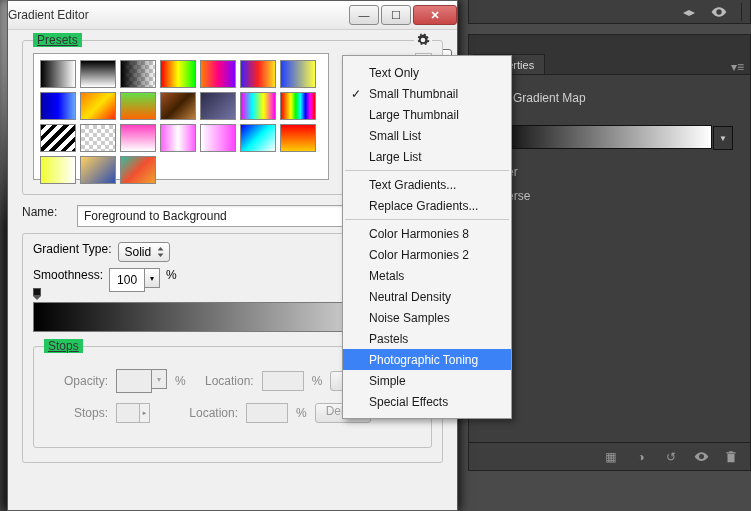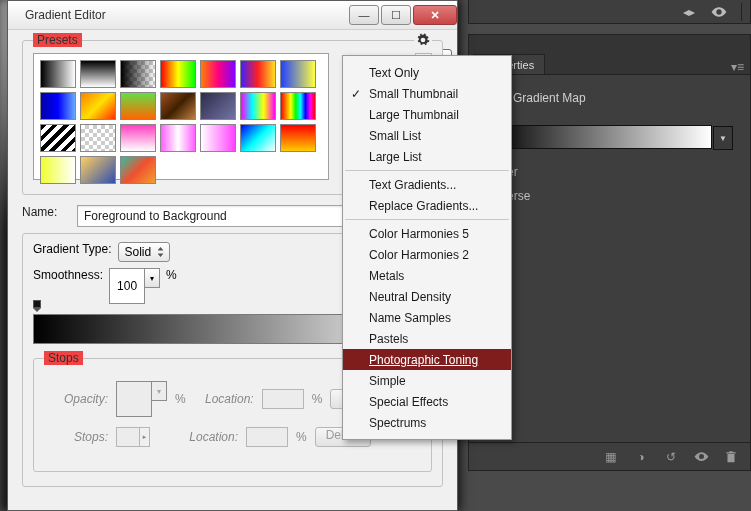--- a/index.html
+++ b/index.html
@@ -4,58 +4,58 @@
 <style>
 * { margin:0; padding:0; box-sizing:border-box; font-family:"Segoe UI",Tahoma,sans-serif; font-size:12px; }
 body { width:751px; height:511px; background:#4a4a4a; overflow:hidden; position:relative; }
 
 
 .bg-img { position:absolute; top:0; left:0; width:460px; height:511px; background:radial-gradient(ellipse at 10% 5%, #ddd 0%, #888 15%, #222 30%), radial-gradient(ellipse at 80% 90%, #aaa 0%, #555 20%, #111 40%), #303030; filter:blur(4px); }
 
 
 .dialog { position:absolute; left:7px; top:0; width:451px; height:511px; background:#f0f0f0; border:1px solid #5a5a5a; box-shadow:0 0 12px rgba(0,0,0,.5); }
 .titlebar { height:29px; display:flex; align-items:center; background:linear-gradient(#fff,#e8e8e8); border-bottom:1px solid #d0d0d0; }
-.titlebar .title { padding-left:17px; color:#333; flex:1; }
+.titlebar .title { padding-left:0; color:#333; flex:1; }
 .winbtns { display:flex; gap:0; padding-right:0; }
 .winbtn { width:30px; height:20px; border:1px solid #8a8a8a; border-radius:3px; margin-left:2px; display:flex; align-items:center; justify-content:center; font-size:11px; background:linear-gradient(#f7f7f7,#dcdcdc); color:#333; }
 .winbtn.close { width:44px; background:linear-gradient(#e07a7a,#c84545); color:#fff; border-color:#9a3a3a; font-weight:bold; }
 .dlg-body { padding:10px 14px; }
 
 
 .fs { border:1px solid #c2c2c2; border-radius:3px; padding:12px 10px 14px 10px; margin-bottom:10px; position:relative; background:#f0f0f0; }
-.fs .legend { position:absolute; top:-8px; left:10px; background:#ef4444; padding:0 4px; color:#333; }
+.fs .legend { position:absolute; top:-8px; left:10px; background:#22c55e; padding:0 4px; color:#333;text-decoration:underline; }
 .presets-top { position:absolute; top:-8px; right:10px; display:flex; align-items:center; gap:4px; background:#f0f0f0; padding:0 2px; }
 .gear { width:14px; height:14px; position:relative; }
 .gear svg { width:14px; height:14px; }
 .presets-grid { border:1px solid #9f9f9f; background:#fff; width:296px; height:127px; display:flex; flex-wrap:wrap; gap:0; align-content:flex-start; padding:4px; }
 .swatch { width:36px; height:28px; border:1px solid #888; margin:2px; }
 .scroll-gutter { position:absolute; right:10px; top:12px; width:17px; height:127px; background:#e9e9e9; border:1px solid #bcbcbc; display:flex; flex-direction:column; }
 .scroll-btn { height:17px; background:linear-gradient(#f6f6f6,#ddd); border-bottom:1px solid #bcbcbc; display:flex; align-items:center; justify-content:center; font-size:9px; color:#555; }
 .scroll-btn.last{ border-top:1px solid #bcbcbc; border-bottom:none; }
 .scroll-thumb { flex:1; background:linear-gradient(#eaeaea,#d2d2d2); border-radius:2px; margin:2px; }
 
 .row { display:flex; align-items:flex-start; margin:6px 0; }
 .lbl { width:55px; text-align:left; color:#222; }
 .name-input { flex:1; height:22px; border:1px solid #a4a4a4; background:#fff; padding:0 6px; color:#222; box-shadow:inset 0 1px 2px rgba(0,0,0,.1);}
 .select { height:20px; border:1px solid #8c8c8c; background:linear-gradient(#fff,#e6e6e6); border-radius:3px; padding:0 16px 0 6px; position:relative; min-width:52px; display:inline-flex; align-items:center; }
 .select::after { content:""; position:absolute; right:5px; top:4px; width:6px; height:10px; background:linear-gradient(#555,#555); clip-path:polygon(0 35%,100% 35%,50% 0,0 35%,0 65%,100% 65%,50% 100%,0 65%); }
 .spin { display:inline-flex; }
-.spin input { width:36px; height:36px; border:1px solid #8c8c8c; text-align:center; background:#fff; }
+.spin input { width:36px; height:24px; border:1px solid #8c8c8c; text-align:center; background:#fff; }
 .spin .btn { width:15px; height:20px; border:1px solid #8c8c8c; border-left:none; background:linear-gradient(#fff,#e3e3e3); font-size:8px; display:flex; align-items:center; justify-content:center; }
 
 
 .gradbar-wrap { position:relative; margin:10px 0 14px 0; }
 .marker-top { position:absolute; top:-14px; left:0; width:12px; height:12px; display:flex; flex-direction:column; align-items:center; }
 .marker-top .sq { width:8px; height:8px; border:1px solid #555; background:#111; }
 .marker-top .tri { width:0;height:0;border-left:4px solid transparent;border-right:4px solid transparent;border-top:4px solid #555; }
 .gradbar { height:30px; border:1px solid #7a7a7a; background:linear-gradient(90deg,#000,#fff); }
 
 
 .stops-row { display:flex; align-items:center; gap:8px; margin:10px 4px; }
-.stops-row .lab { color:#888; width:60px; text-align:right;font-style:italic; }
+.stops-row .lab { color:#888; width:60px; text-align:right; }
 .dis { background:#ececec !important; color:#a5a5a5; }
 .smallin { width:42px; height:20px; border:1px solid #b6b6b6; }
 .btn-del { height:20px; padding:0 10px; border:1px solid #b6b6b6; background:linear-gradient(#f6f6f6,#e2e2e2); color:#9c9c9c; border-radius:3px; }
 .colorwell { width:34px; height:20px; border:1px solid #b6b6b6; display:inline-flex; }
 .colorwell .c { flex:1; background:#ddd; }
 .colorwell .a { width:10px; border-left:1px solid #b6b6b6; display:flex; align-items:center; justify-content:center; font-size:7px; color:#888;}
 
 
 .darkpanel { position:absolute; background:#3e3e3e; color:#cfcfcf; border:1px solid #222; }
 .pan-top { left:468px; top:0; width:283px; height:24px; border-top:none; display:flex; align-items:center; justify-content:flex-end; padding-right:8px; gap:14px; }
@@ -74,21 +74,21 @@
 .chkrow { display:flex; align-items:center; gap:8px; margin:10px 0; color:#bbb; }
 .chkrow .box { width:12px; height:12px; border:1px solid #777; background:#333; }
 .pan-foot { margin-top:auto; height:28px; border-top:1px solid #222; display:flex; align-items:center; justify-content:flex-end; gap:12px; padding-right:10px; }
 .pan-foot .ic { width:18px; height:18px; display:flex; align-items:center; justify-content:center; color:#999; }
 
 
 .ctxmenu { position:absolute; left:342px; top:55px; width:170px; background:#f4f4f4; border:1px solid #9a9a9a; box-shadow:3px 3px 6px rgba(0,0,0,.35); padding:6px 0; }
 .ctxmenu .item { height:21px; display:flex; align-items:center; padding-left:26px; padding-right:12px; color:#1a1a1a; position:relative; }
 .ctxmenu .item .check { position:absolute; left:8px; font-size:12px; }
 .ctxmenu .sep { height:1px; background:#c8c8c8; margin:3px 2px; }
-.ctxmenu .item.highlight { background:#7f1d1d; color:#fff;text-decoration:underline; }
+.ctxmenu .item.highlight { background:#3b82f6; color:#fff; }
 
 
 .okbtn { position:absolute; left:370px; top:48px; width:74px; height:22px; border:1px solid #707070; border-radius:3px; background:linear-gradient(#fff,#e6e6e6); display:flex; align-items:center; justify-content:center; }
 
 
 .g1{background:linear-gradient(90deg,#000,#fff);} 
 .g2{background:linear-gradient(180deg,#000,#fff);} 
 .g3t{background-image:linear-gradient(90deg,#000,transparent),repeating-conic-gradient(#ccc 0 25%,#fff 0 50%);background-size:100% 100%,8px 8px;}
 .g4{background:linear-gradient(90deg,#f00,#ff0,#0f0);} 
 .g5{background:linear-gradient(90deg,#ff8000,#ff0080,#8000ff);} 
@@ -308,42 +308,39 @@
     </div>
     <div class="sep"></div>
     <div class="item">
       <span>Text Gradients...</span>
     </div>
     <div class="item">
       <span>Replace Gradients...</span>
     </div>
     <div class="sep"></div>
     <div class="item">
-      <span>Color Harmonies 5</span>
+      <span>Color Harmonies 8</span>
     </div>
     <div class="item">
       <span>Color Harmonies 2</span>
     </div>
     <div class="item">
       <span>Metals</span>
     </div>
     <div class="item">
       <span>Neutral Density</span>
     </div>
     <div class="item">
-      <span>Name Samples</span>
+      <span>Noise Samples</span>
     </div>
     <div class="item">
       <span>Pastels</span>
     </div>
     <div class="item highlight">
       <span>Photographic Toning</span>
     </div>
     <div class="item">
       <span>Simple</span>
     </div>
     <div class="item">
       <span>Special Effects</span>
     </div>
-    <div class="item">
-      <span>Spectrums</span>
-    </div>
   </div>
 
 </body></html>

